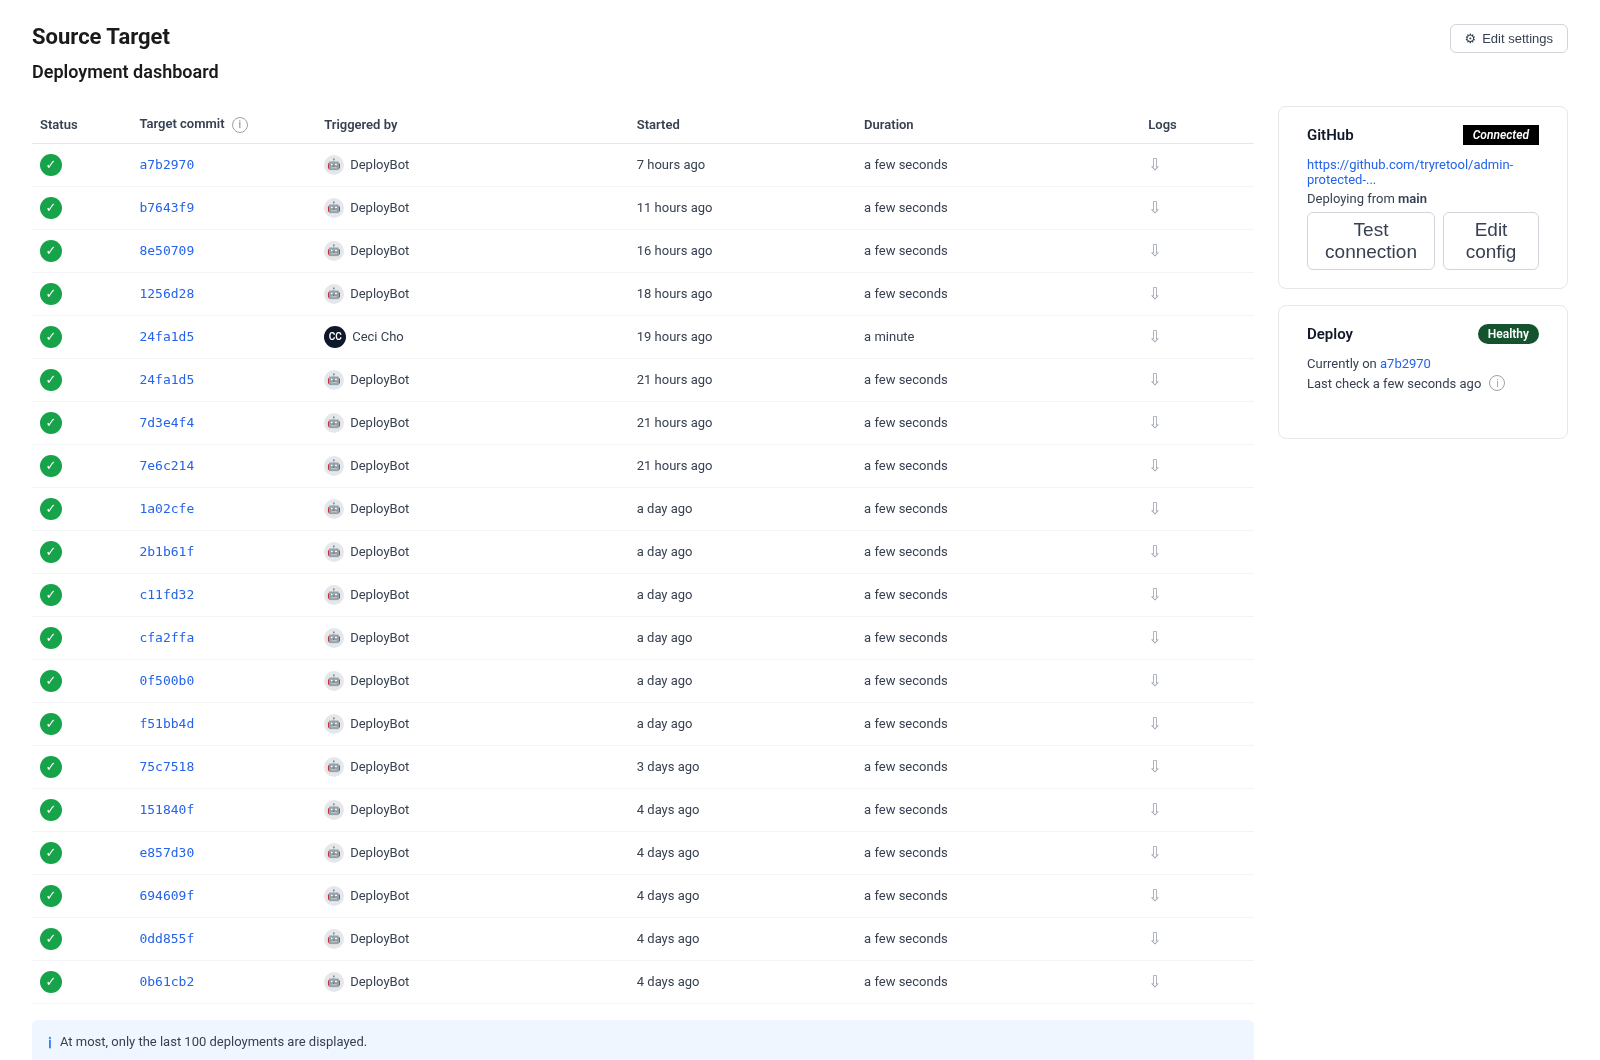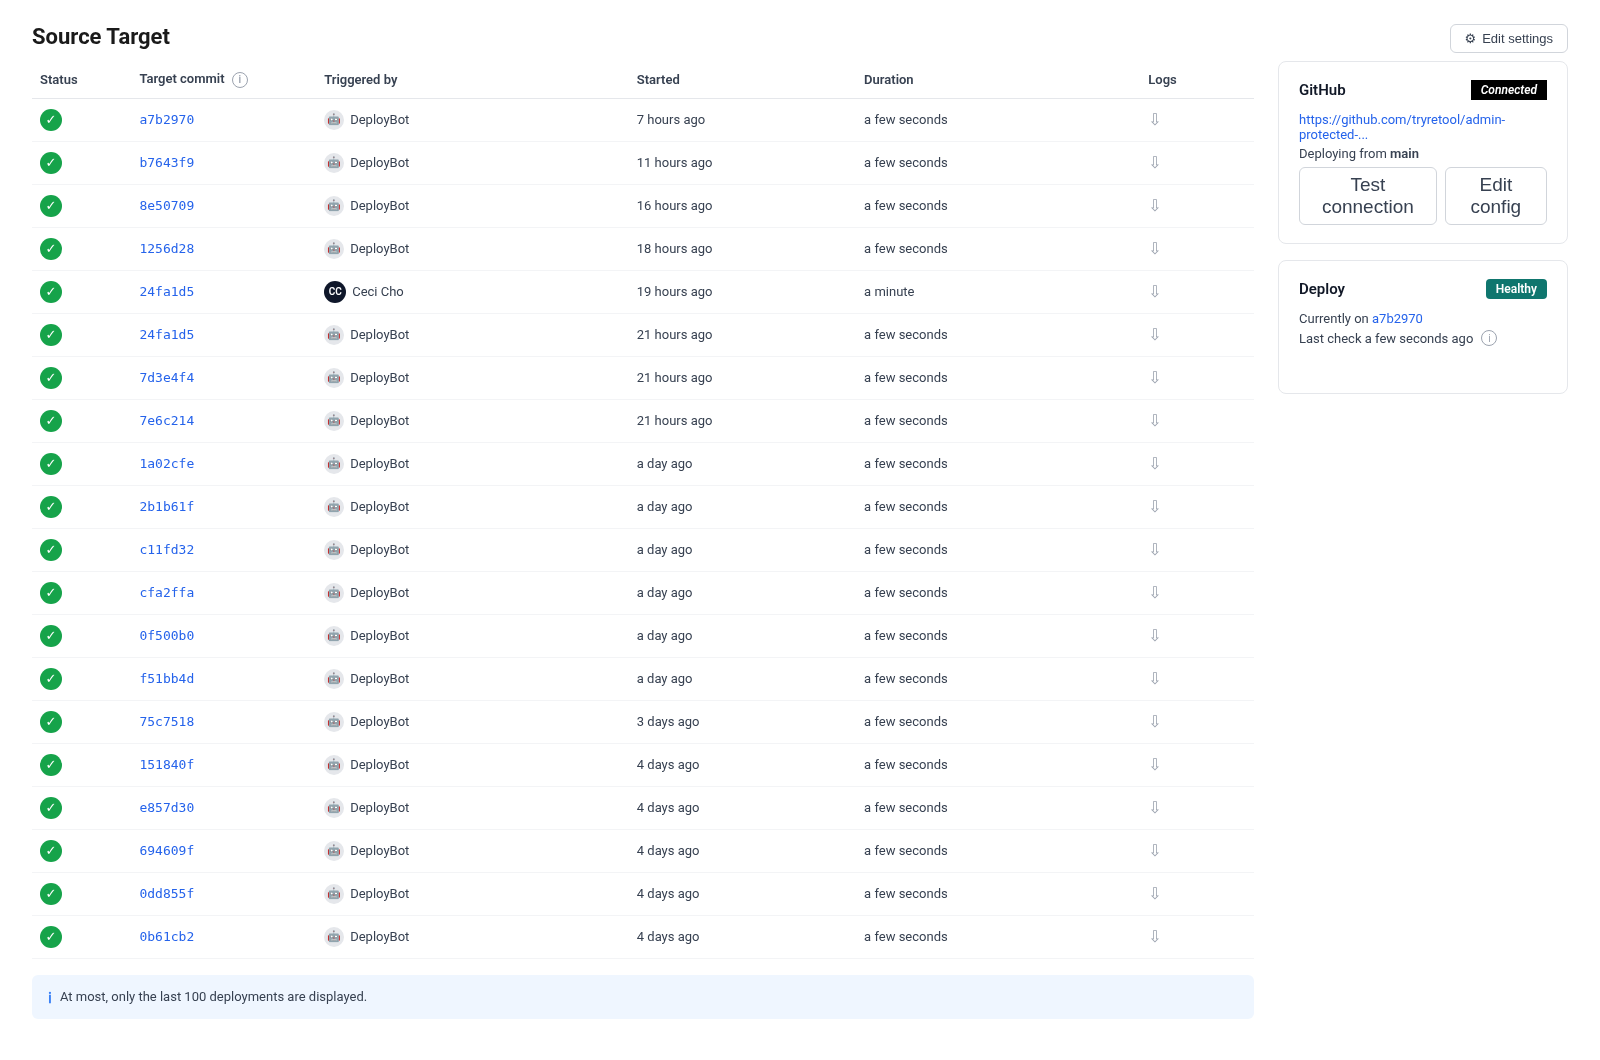--- a/index.html
+++ b/index.html
@@ -156,21 +156,21 @@
     }
     .notice-icon {
       color: #3b82f6;
       font-weight: 700;
       font-size: 15px;
     }
     
     .sidebar-card {
       border: 1px solid #e5e7eb;
       border-radius: 8px;
-      padding: 18px 20px;
+      padding: 18px 28px;
       margin-bottom: 16px;
     }
     .card-header {
       display: flex;
       align-items: center;
       justify-content: space-between;
       margin-bottom: 12px;
     }
     .card-title {
       font-size: 15px;
@@ -180,23 +180,23 @@
     .badge-connected {
       background: #000000;
       color: white;
       border-radius: 0;
       padding: 3px 10px;
       font-size: 12px;
       font-weight: 600;
       font-style: italic;
     }
     .badge-healthy {
-      background: #0f766e;
+      background: #14532d;
       color: white;
-      border-radius: 4px;
+      border-radius: 10px;
       padding: 3px 10px;
       font-size: 12px;
       font-weight: 600;
     }
     .github-link {
       color: #2563eb;
       font-size: 13px;
       text-decoration: none;
       display: block;
       margin-bottom: 4px;
@@ -253,20 +253,21 @@
   <div class="header-bar">
     <div>
       <h1 class="page-title">Source Target</h1>
     </div>
     <button class="edit-settings-btn">
       <span style="font-size:13px;">⚙</span>
       <span>Edit settings</span>
     </button>
   </div>
 
+  <h2 class="page-subtitle">Deployment dashboard</h2>
 
   <div class="main-layout">
     <div class="table-section">
       <table>
         <thead>
           <tr>
             <th class="col-status">
               <span>Status</span>
             </th>
             <th class="col-commit">

